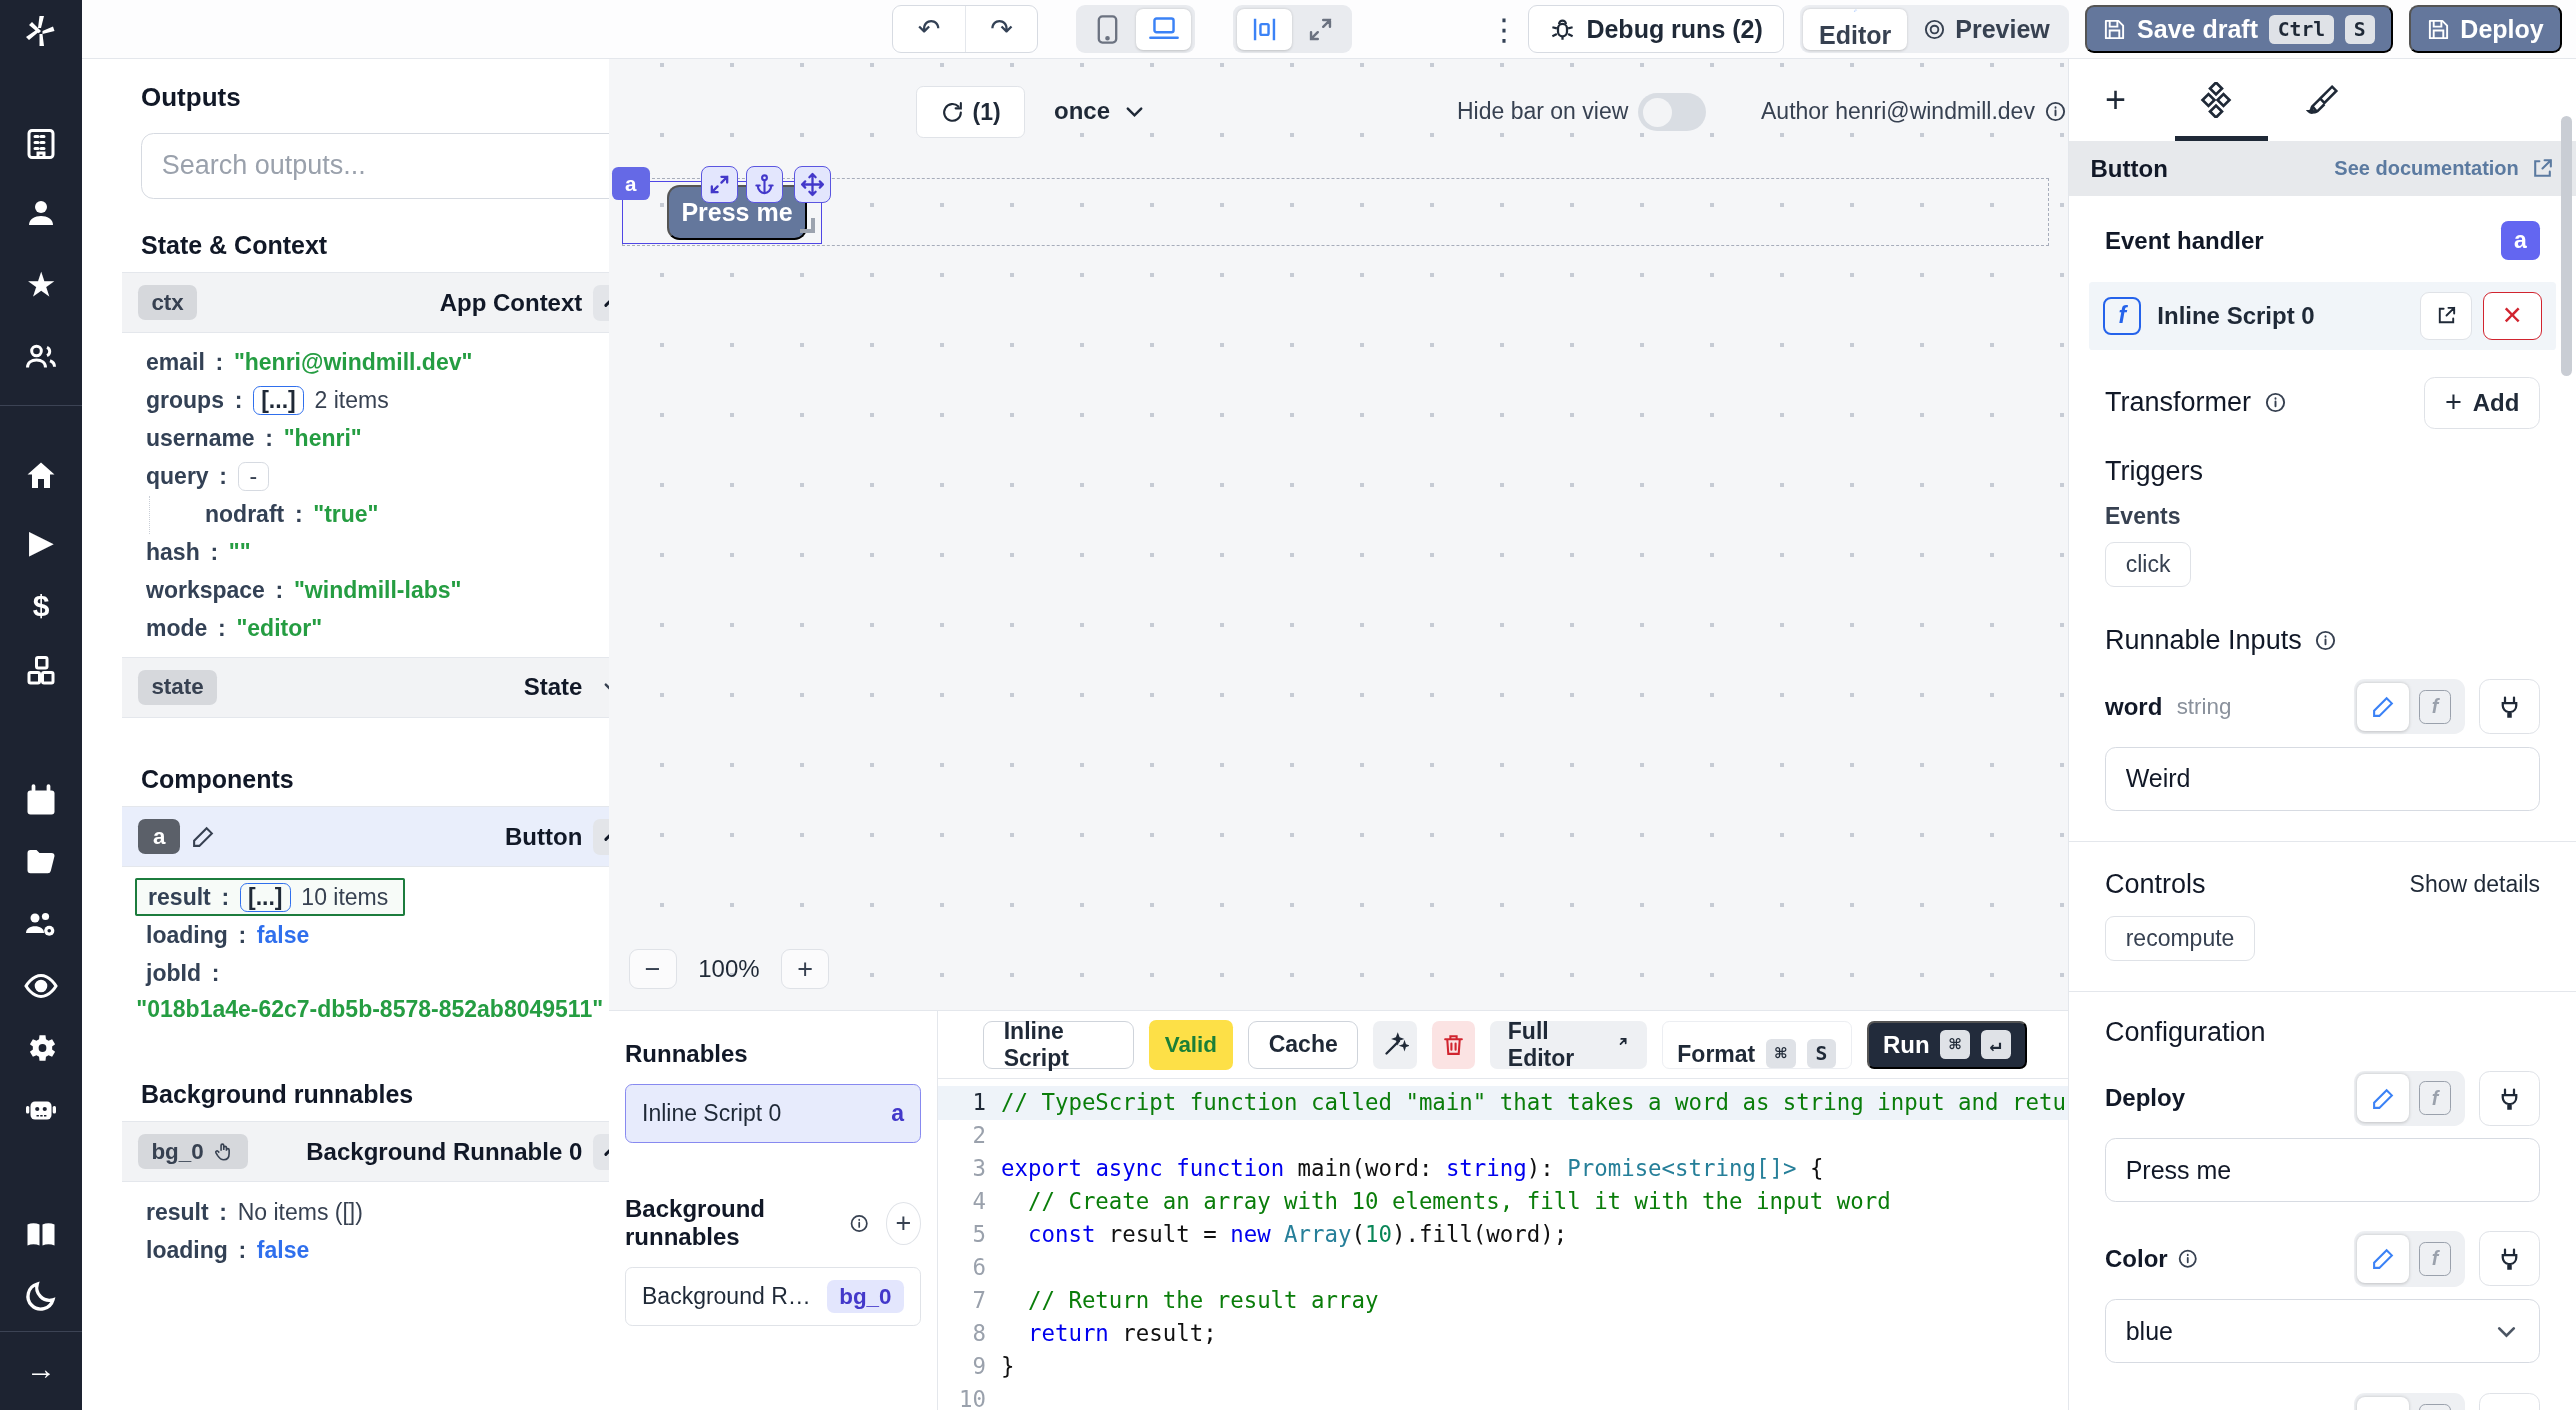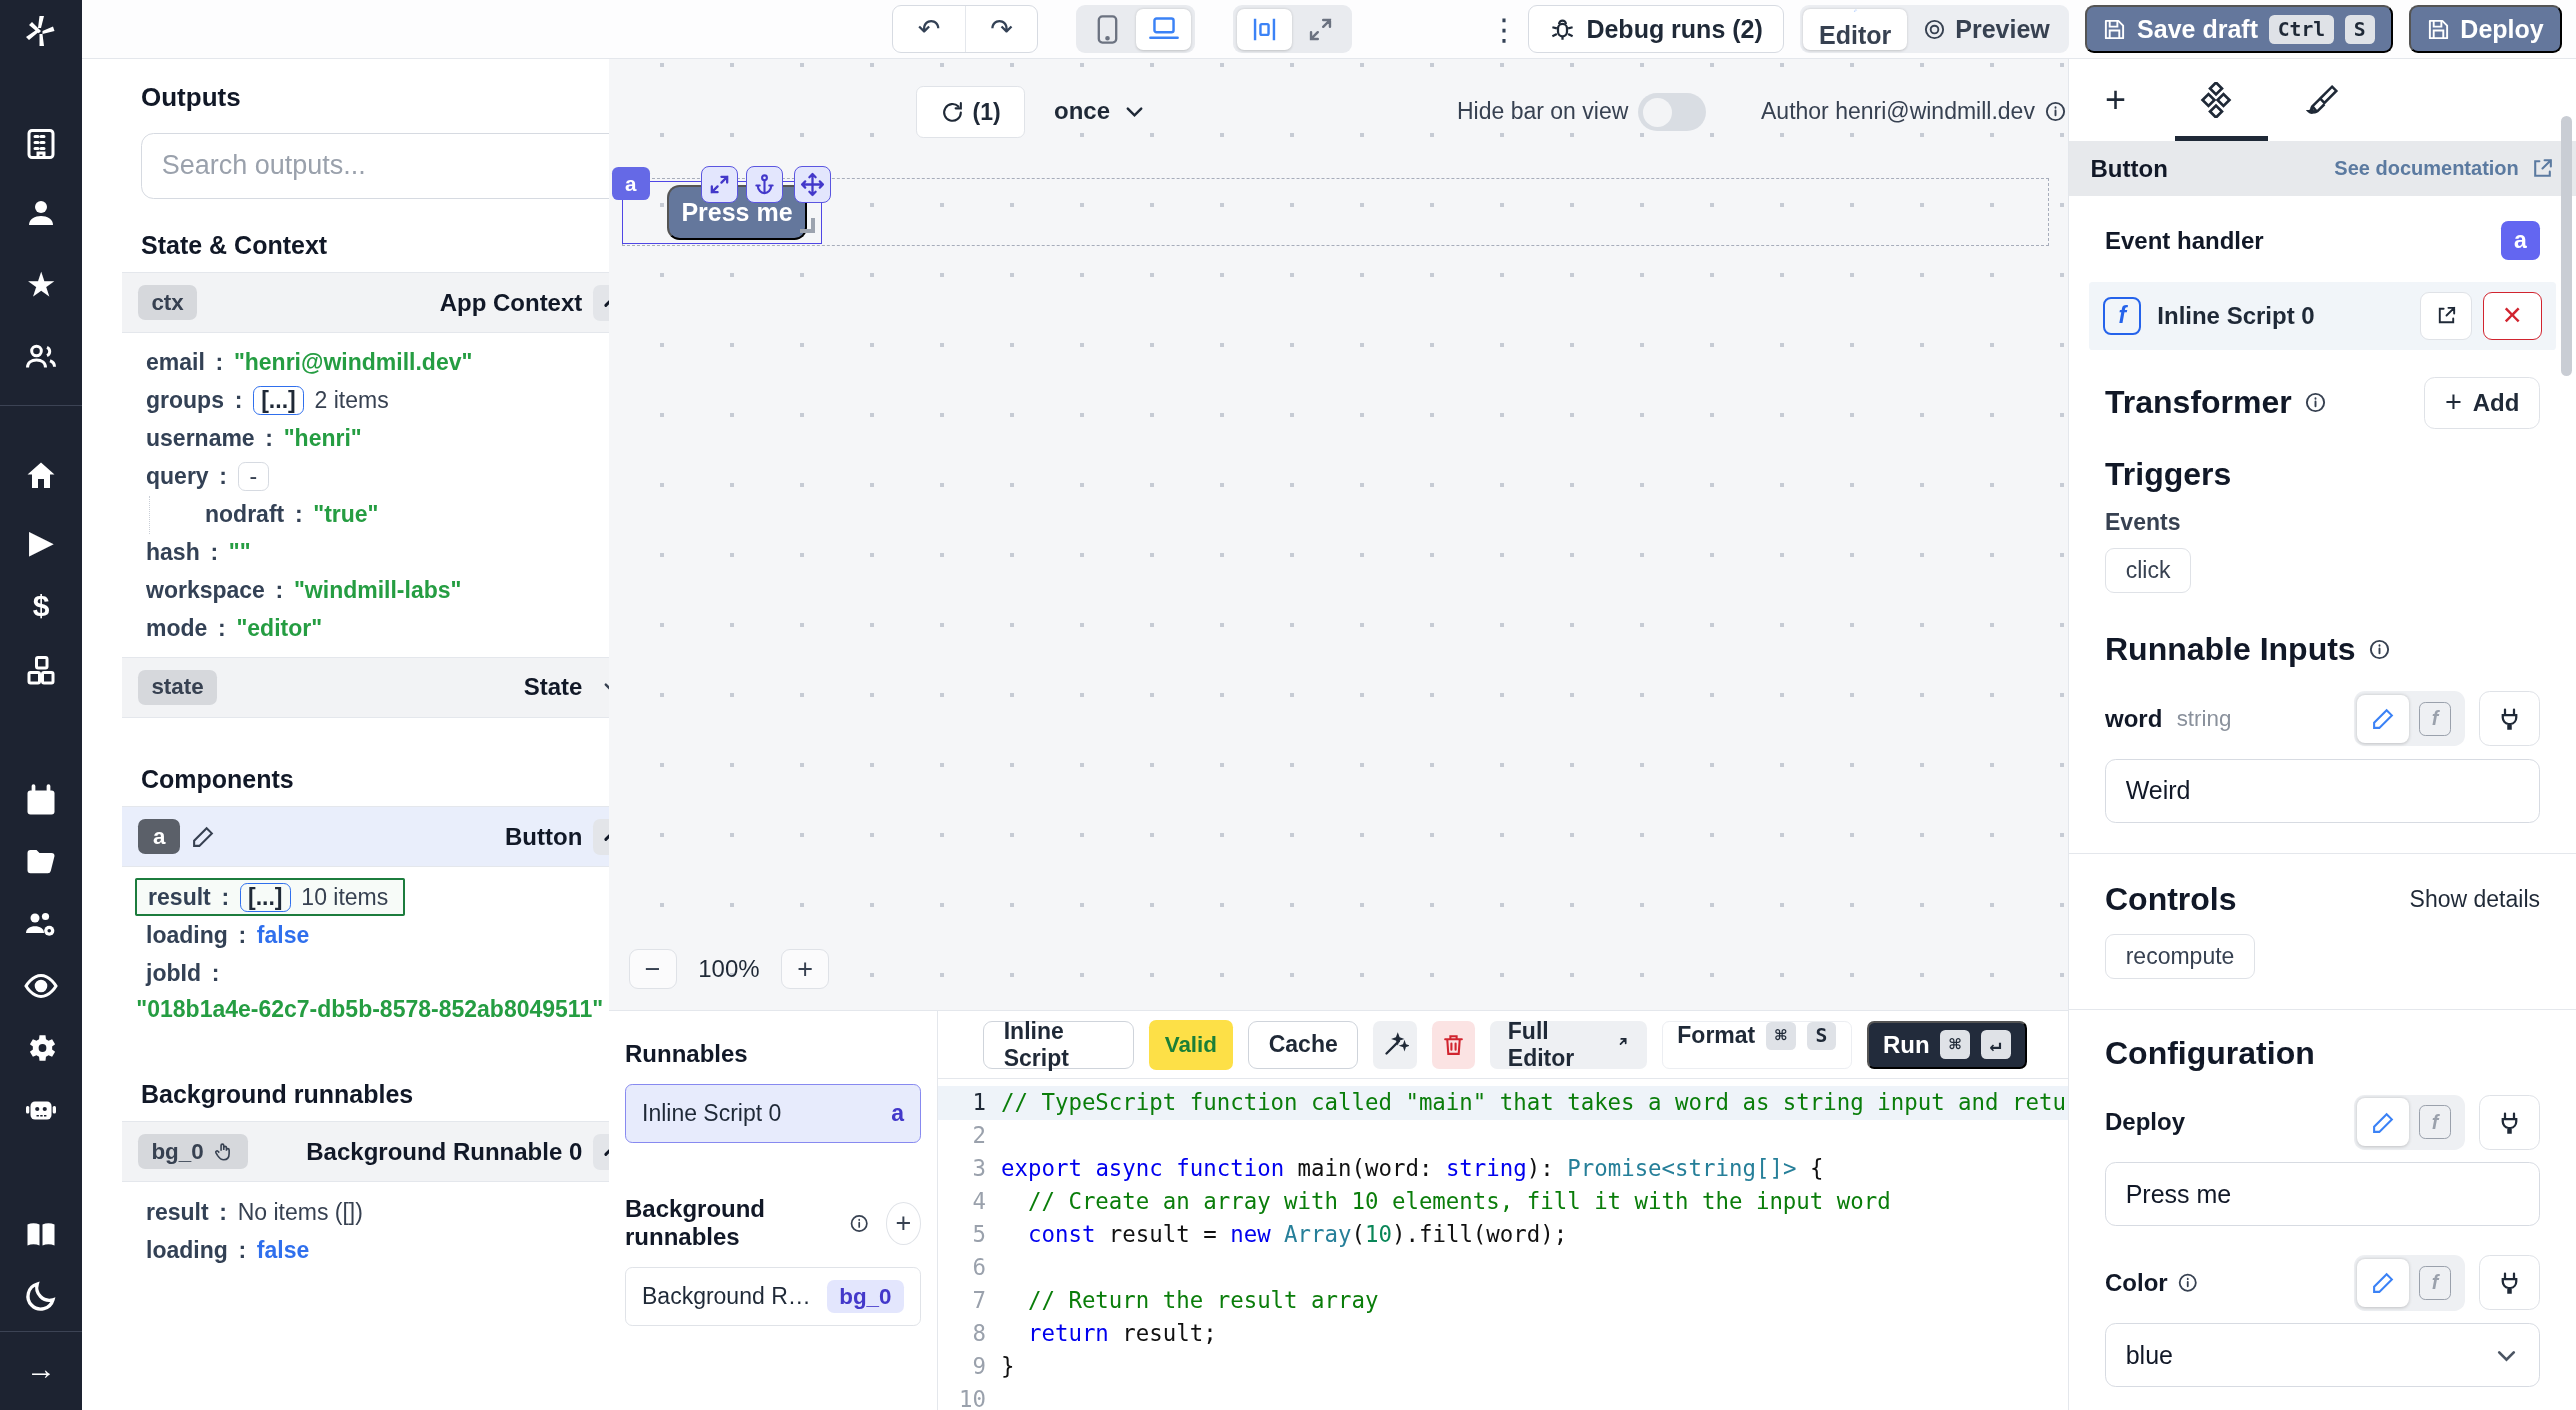--- a/index.html
+++ b/index.html
@@ -91,21 +91,21 @@
   .bgchip { margin-left:auto; background:#e3e6fd; color:#4338ca; border-radius:7.2px; padding:3.6px 12.5px; font-weight:bold; font-size:22.4px; }
   .truncate { white-space:nowrap; overflow:hidden; text-overflow:ellipsis; max-width:179px; }
 
   .edpane { flex:1; position:relative; }
   .ed-toolbar { height:68px; border-bottom:0.9px solid #e4e7ec; display:flex; align-items:center; padding:0 41px 0 45px; gap:15px; }
   .pill { height:48px; border:1.8px solid #cfd4db; border-radius:9px; background:#fff; padding:0 19.7px; font-size:23px; font-weight:600; color:#1f2937; display:flex; align-items:center; }
   .valid { height:50px; background:#fde047; border-radius:7.2px; padding:0 16px; font-size:22.4px; font-weight:bold; color:#1a7f37; display:flex; align-items:center; }
   .icbtn { width:52px; height:48px; background:#eef0f3; border-radius:7.2px; display:flex; align-items:center; justify-content:center; }
   .icbtn.red { background:#fbe3e3; }
   .graybtn { height:48px; background:#eef0f3; border-radius:7.2px; padding:0 18px; font-size:23px; font-weight:600; color:#1f2937; display:flex; align-items:center; gap:10.7px; }
-  .fmt { height:48px; background:#fff; border:0.9px solid #eceef2; border-radius:7.2px; padding:0 14.3px; font-size:23px; font-weight:600; display:flex; align-items:flex-start; gap:10.7px; margin-left:auto; }
+  .fmt { height:48px; background:#fff; border:0.9px solid #eceef2; border-radius:7.2px; padding:0 14.3px; font-size:23px; font-weight:600; display:flex; align-items:flex-end; gap:10.7px; margin-left:auto; }
   .runbtn { height:48px; background:#222b3b; border-radius:7.2px; color:#fff; padding:0 14.3px; font-size:24px; font-weight:bold; display:flex; align-items:center; gap:10.7px; }
   .runbtn .kbd { background:#dfe2e7; }
   .code { position:absolute; left:0; right:0; top:68px; bottom:0; font-family:"DejaVu Sans Mono",monospace; font-size:22.4px; line-height:33px; padding-top:7.2px; overflow:hidden; }
   .hl-row { position:absolute; left:0; right:0; top:7.2px; height:34px; background:#eef3f9; }
   .gutter { position:absolute; left:0; top:7.2px; width:48px; text-align:right; color:#9aa1ac; }
   .gutter .cur { color:#1f2937; }
   .codelines { margin-left:63px; position:relative; white-space:pre; }
   .tk-com { color:#0a7d0a; } .tk-kw { color:#0000ee; } .tk-type { color:#267f99; }
   .tk-num { color:#098658; } .tk-p { color:#111; } .tk-fn { color:#111; } .tk-var { color:#111; }
 
@@ -118,21 +118,21 @@
   .ihead .t { font-size:24px; font-weight:bold; color:#111827; }
   .doclink { margin-left:auto; font-size:20px; font-weight:600; color:#5b7aa0; display:flex; align-items:center; gap:10.7px; }
   .ibody { padding:0 36px; position:relative; }
   .row-flex { display:flex; align-items:center; }
   .ibadge { width:39px; height:39px; background:#6366f1; border-radius:7.2px; color:#fff; font-weight:bold; font-size:23px; display:flex; align-items:center; justify-content:center; margin-left:auto; }
   .script-row { margin:21.5px -16px 0 -16px; background:#f1f5f9; border-radius:3.6px; height:68px; display:flex; align-items:center; padding:0 14.3px; gap:16px; }
   .fn-ic { width:38px; height:38px; border:2.7px solid #2563eb; border-radius:8px; color:#2563eb; font-size:23px; font-weight:bold; display:flex; align-items:center; justify-content:center; font-style:italic; }
   .sq-btn { width:52px; height:48px; background:#fff; border:0.9px solid #dfe2e7; border-radius:9px; display:flex; align-items:center; justify-content:center; }
   .x-btn { width:59px; height:48px; background:#fff; border:1.8px solid #d1242f; border-radius:9px; color:#d1242f; font-size:25px; display:flex; align-items:center; justify-content:center; }
   .h27 { font-size:24px; font-weight:bold; color:#111827; }
-  .h28 { font-size:32px; font-weight:bold; color:#111827; }
+  .h28 { font-size:27px; font-weight:normal; color:#111827; }
   .add-btn { margin-left:auto; height:52px; border:0.9px solid #dfe2e7; border-radius:10.7px; padding:0 19.7px; font-size:24px; font-weight:600; color:#1f2937; display:flex; align-items:center; gap:10.7px; background:#fff; }
   .pill-sm { display:inline-flex; align-items:center; border:0.9px solid #dfe2e7; border-radius:9px; padding:8px 19.7px; font-size:23px; color:#374151; background:#fff; }
   .field-row { display:flex; align-items:center; margin-top:23px; }
   .ftype { font-size:22.4px; color:#8a919c; margin-left:14.3px; }
   .ed-seg { margin-left:auto; background:#eef0f3; border-radius:10.7px; padding:3.6px; display:flex; align-items:center; }
   .ed-seg .c { width:52px; height:48px; border-radius:8px; display:flex; align-items:center; justify-content:center; }
   .ed-seg .c.active { background:#fff; box-shadow:0 0.9px 3.6px rgba(0,0,0,.2); }
   .fsm { width:32px; height:34px; border:1.8px solid #9aa1ac; border-radius:6.3px; color:#9aa1ac; font-size:19.7px; font-style:italic; font-weight:bold; display:flex; align-items:center; justify-content:center; }
   .plug-btn { width:61px; height:55px; border:0.9px solid #dfe2e7; border-radius:10.7px; background:#fff; display:flex; align-items:center; justify-content:center; margin-left:14.3px; }
   .itext { margin-top:12.5px; width:100%; height:64px; border:1.8px solid #d7dbe2; border-radius:10.7px; padding:0 19.7px; font-size:25px; color:#111827; font-family:"Liberation Sans",sans-serif; background:#fff; }

